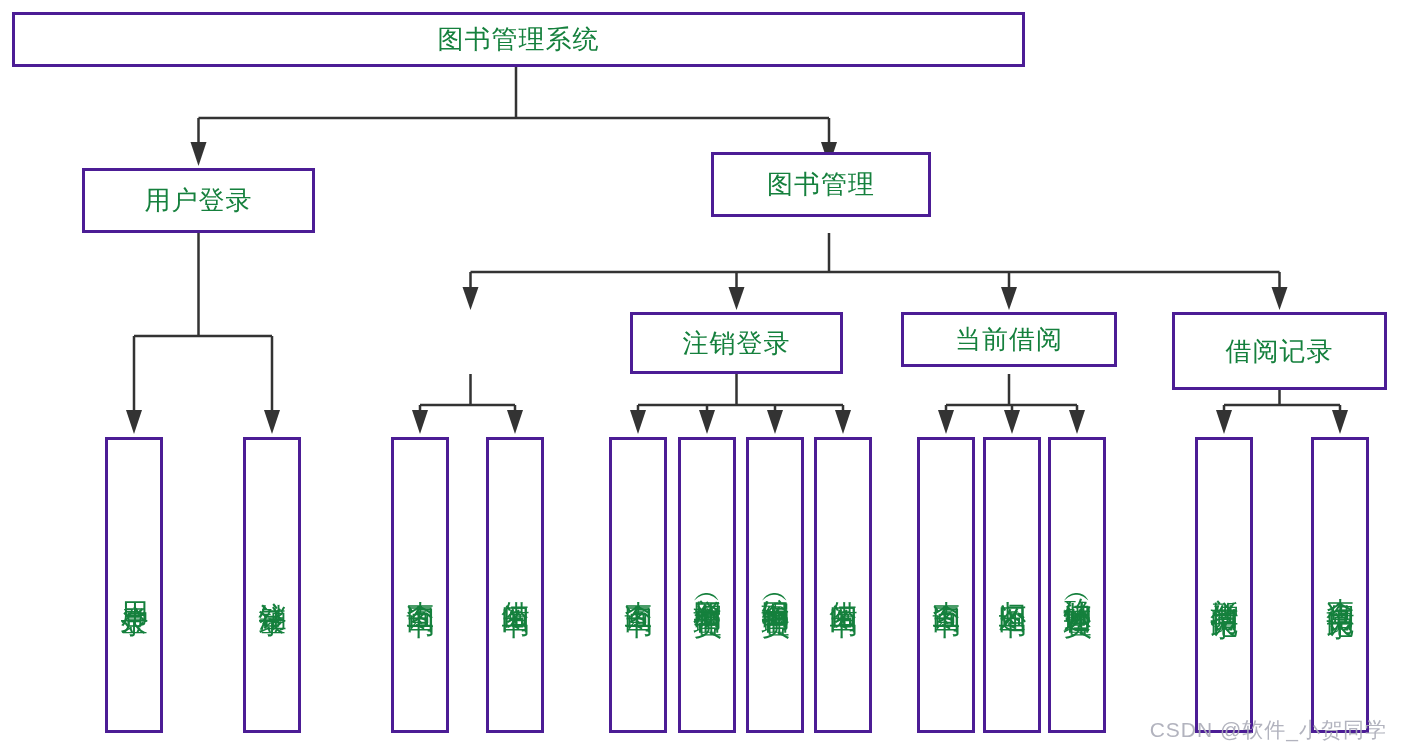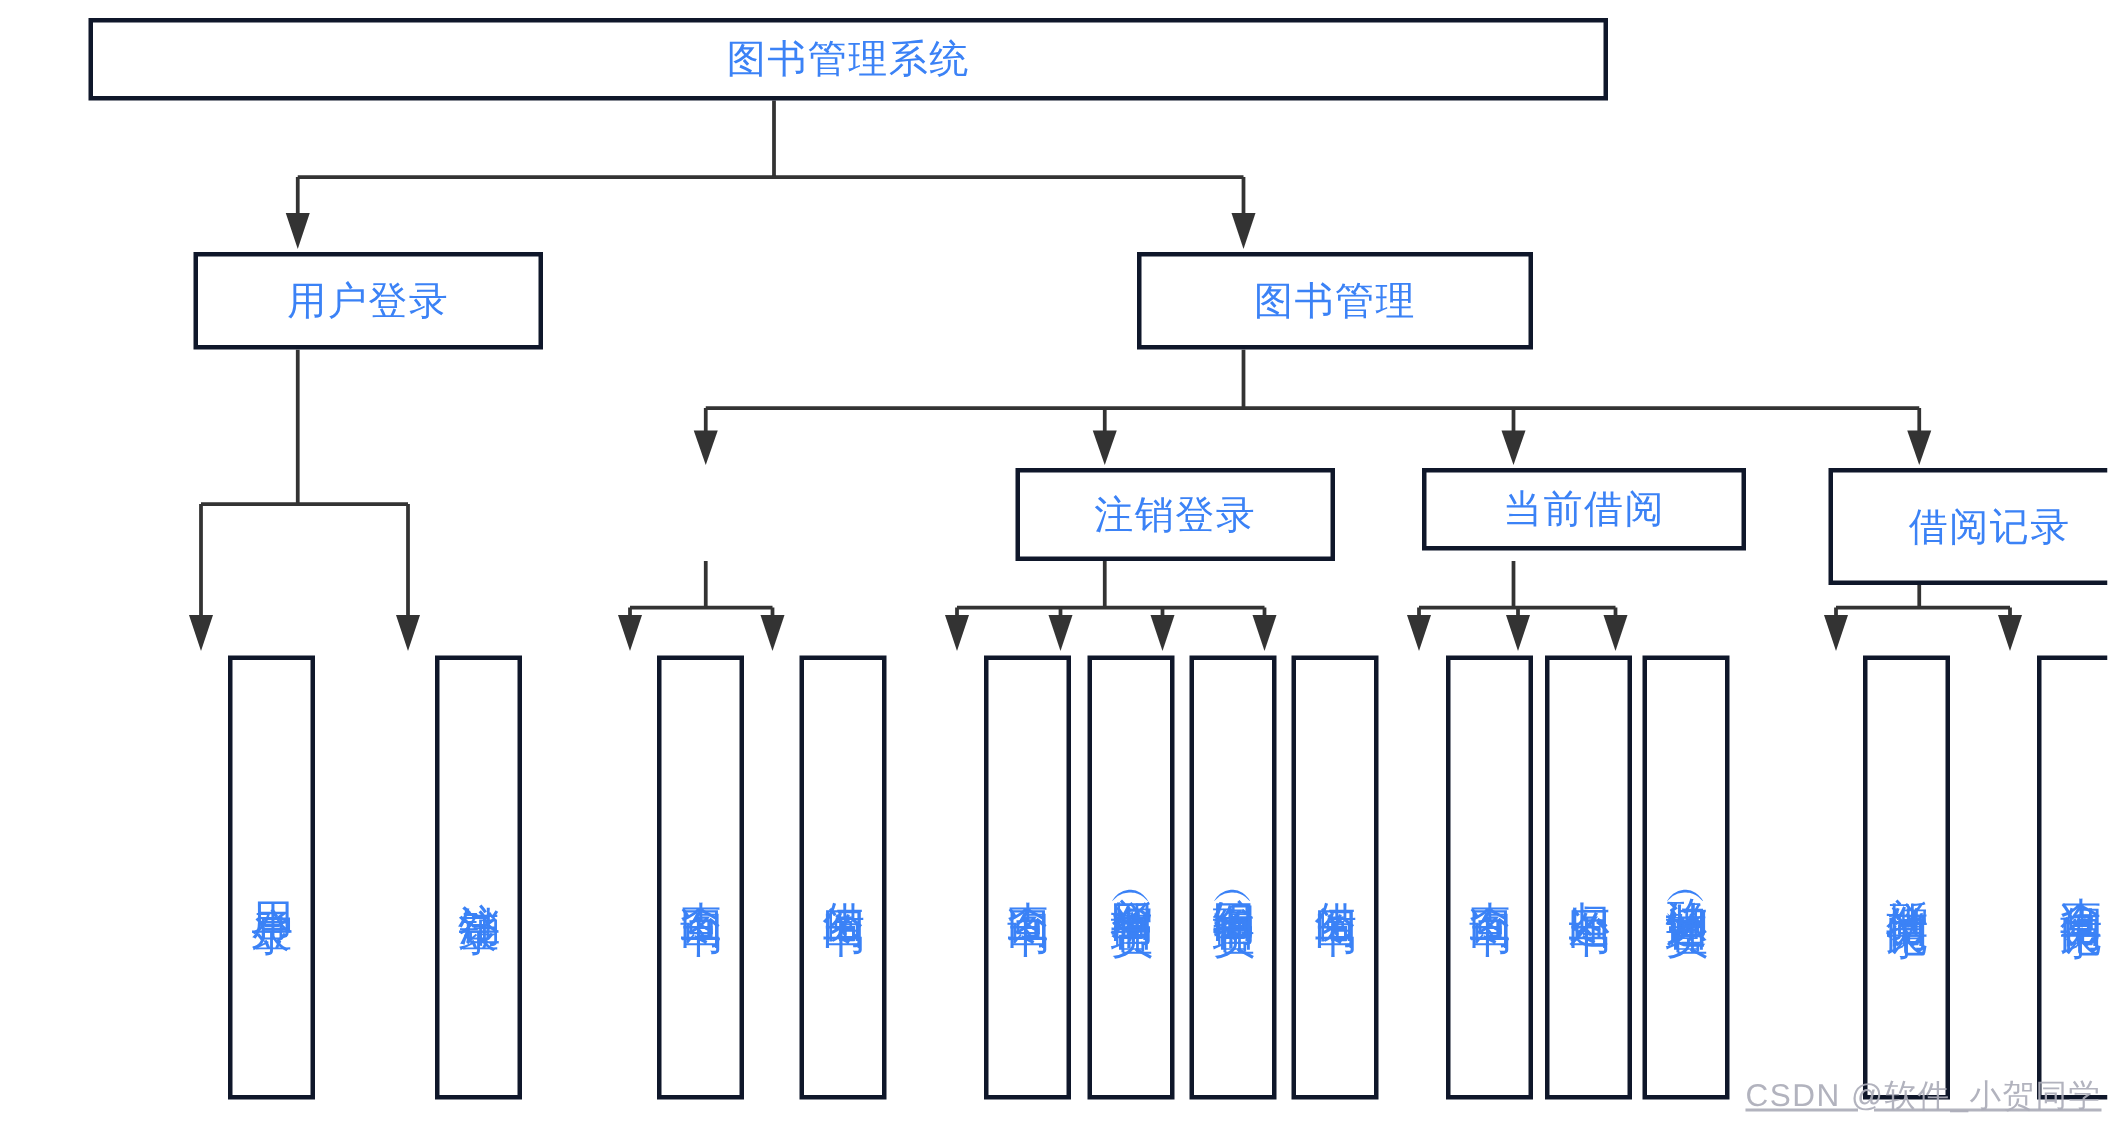--- a/index.html
+++ b/index.html
@@ -19,50 +19,48 @@
     position: absolute;
     left: 0;
     top: 0;
     width: 1405px;
     height: 747px;
   }
   .node {
     position: absolute;
     box-sizing: border-box;
     background: #ffffff;
-    border: 3px solid #0f172a;
+    border: 3px solid #4c1d95;
     display: flex;
     align-items: center;
     justify-content: center;
-    color: #3b82f6;
+    color: #15803d;
     z-index: 2;
-    margin-left: 47px;
   }
   .h-node {
     font-size: 26px;
     letter-spacing: 1px;
     white-space: nowrap;
   }
   .v-node {
     font-size: 28px;
     writing-mode: vertical-rl;
     text-orientation: mixed;
     letter-spacing: 3px;
     line-height: 1;
   }
   .watermark {
     position: absolute;
-    right: 4px;
+    right: 18px;
     bottom: 3px;
     font-size: 21px;
     letter-spacing: 1px;
     color: rgba(171, 173, 184, 0.92);
     z-index: 10;
     white-space: nowrap;
-    text-decoration: underline;
   }
 </style>
 </head>
 <body>
 
 <div class="canvas">
 
   <svg class="connectors" width="1405" height="747" viewBox="0 0 1405 747" xmlns="http://www.w3.org/2000/svg">
     <g stroke="#333333" stroke-width="2.5" fill="none">
 
@@ -102,21 +100,21 @@
       <polygon points="1004,410 1020,410 1012,434"></polygon>
       <polygon points="1069,410 1085,410 1077,434"></polygon>
       <polygon points="1216,410 1232,410 1224,434"></polygon>
       <polygon points="1332,410 1348,410 1340,434"></polygon>
     </g>
   </svg>
 
   <div class="node h-node" style="left:12px; top:12px; width:1013px; height:55px">图书管理系统</div>
 
   <div class="node h-node" style="left:82px; top:168px; width:233px; height:65px">用户登录</div>
-  <div class="node h-node" style="left:711px; top:168px; width:264px; height:65px">图书管理</div>
+  <div class="node h-node" style="left:711px; top:152px; width:220px; height:65px">图书管理</div>
 
   <div class="node h-node" style="left:630px; top:312px; width:213px; height:62px">注销登录</div>
   <div class="node h-node" style="left:901px; top:312px; width:216px; height:55px">当前借阅</div>
   <div class="node h-node" style="left:1172px; top:312px; width:215px; height:78px">借阅记录</div>
 
   <div class="node v-node" style="left:105px; top:437px; width:58px; height:296px">用户登录</div>
   <div class="node v-node" style="left:243px; top:437px; width:58px; height:296px">注销登录</div>
 
   <div class="node v-node" style="left:391px; top:437px; width:58px; height:296px">查询图书</div>
   <div class="node v-node" style="left:486px; top:437px; width:58px; height:296px">借阅图书</div>

